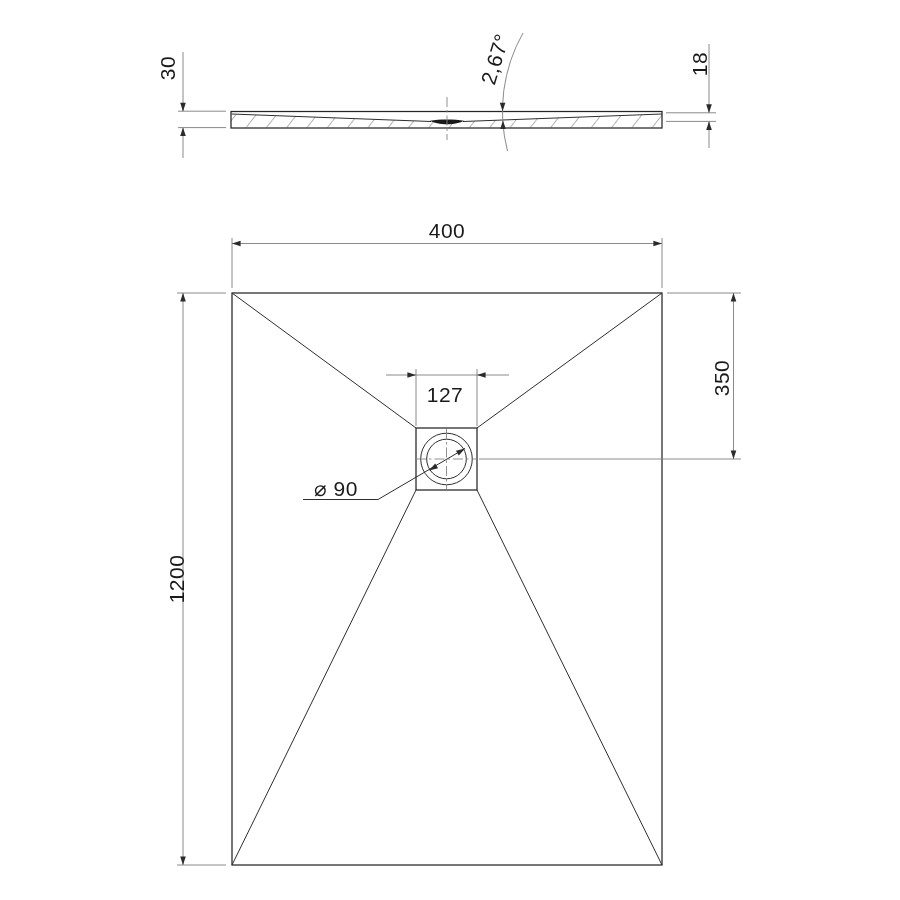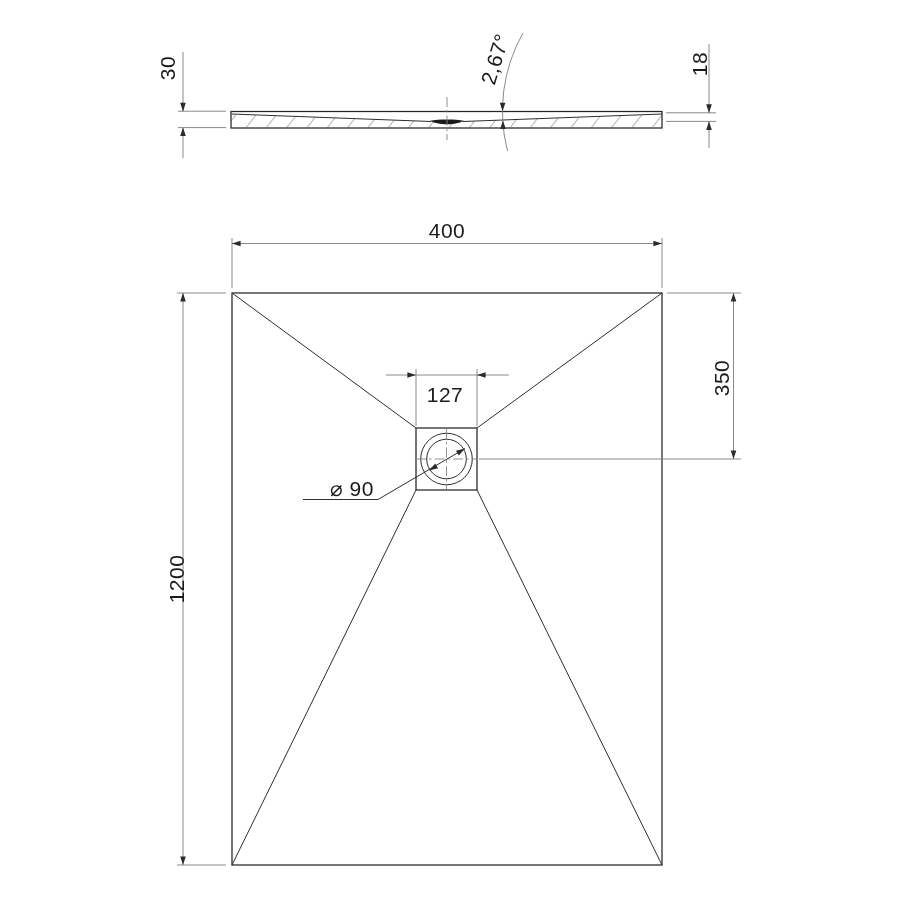--- a/index.html
+++ b/index.html
@@ -118,15 +118,15 @@
   <div class="dim-label rot-90" style="left:699px;top:64px;">18</div>
 
   <div class="dim-label" style="left:447px;top:230px;">400</div>
 
   <div class="dim-label" style="left:445px;top:361px;margin-top:33px;">127</div>
 
   <div class="dim-label rot-90" style="left:721px;top:378px;">350</div>
 
   <div class="dim-label rot-90" style="left:176px;top:579px;">1200</div>
 
-  <div class="dim-label" style="left:352px;top:488px;">⌀ 90</div>
+  <div class="dim-label" style="left:336px;top:488px;">⌀ 90</div>
 
 </div>
 
 </body></html>

